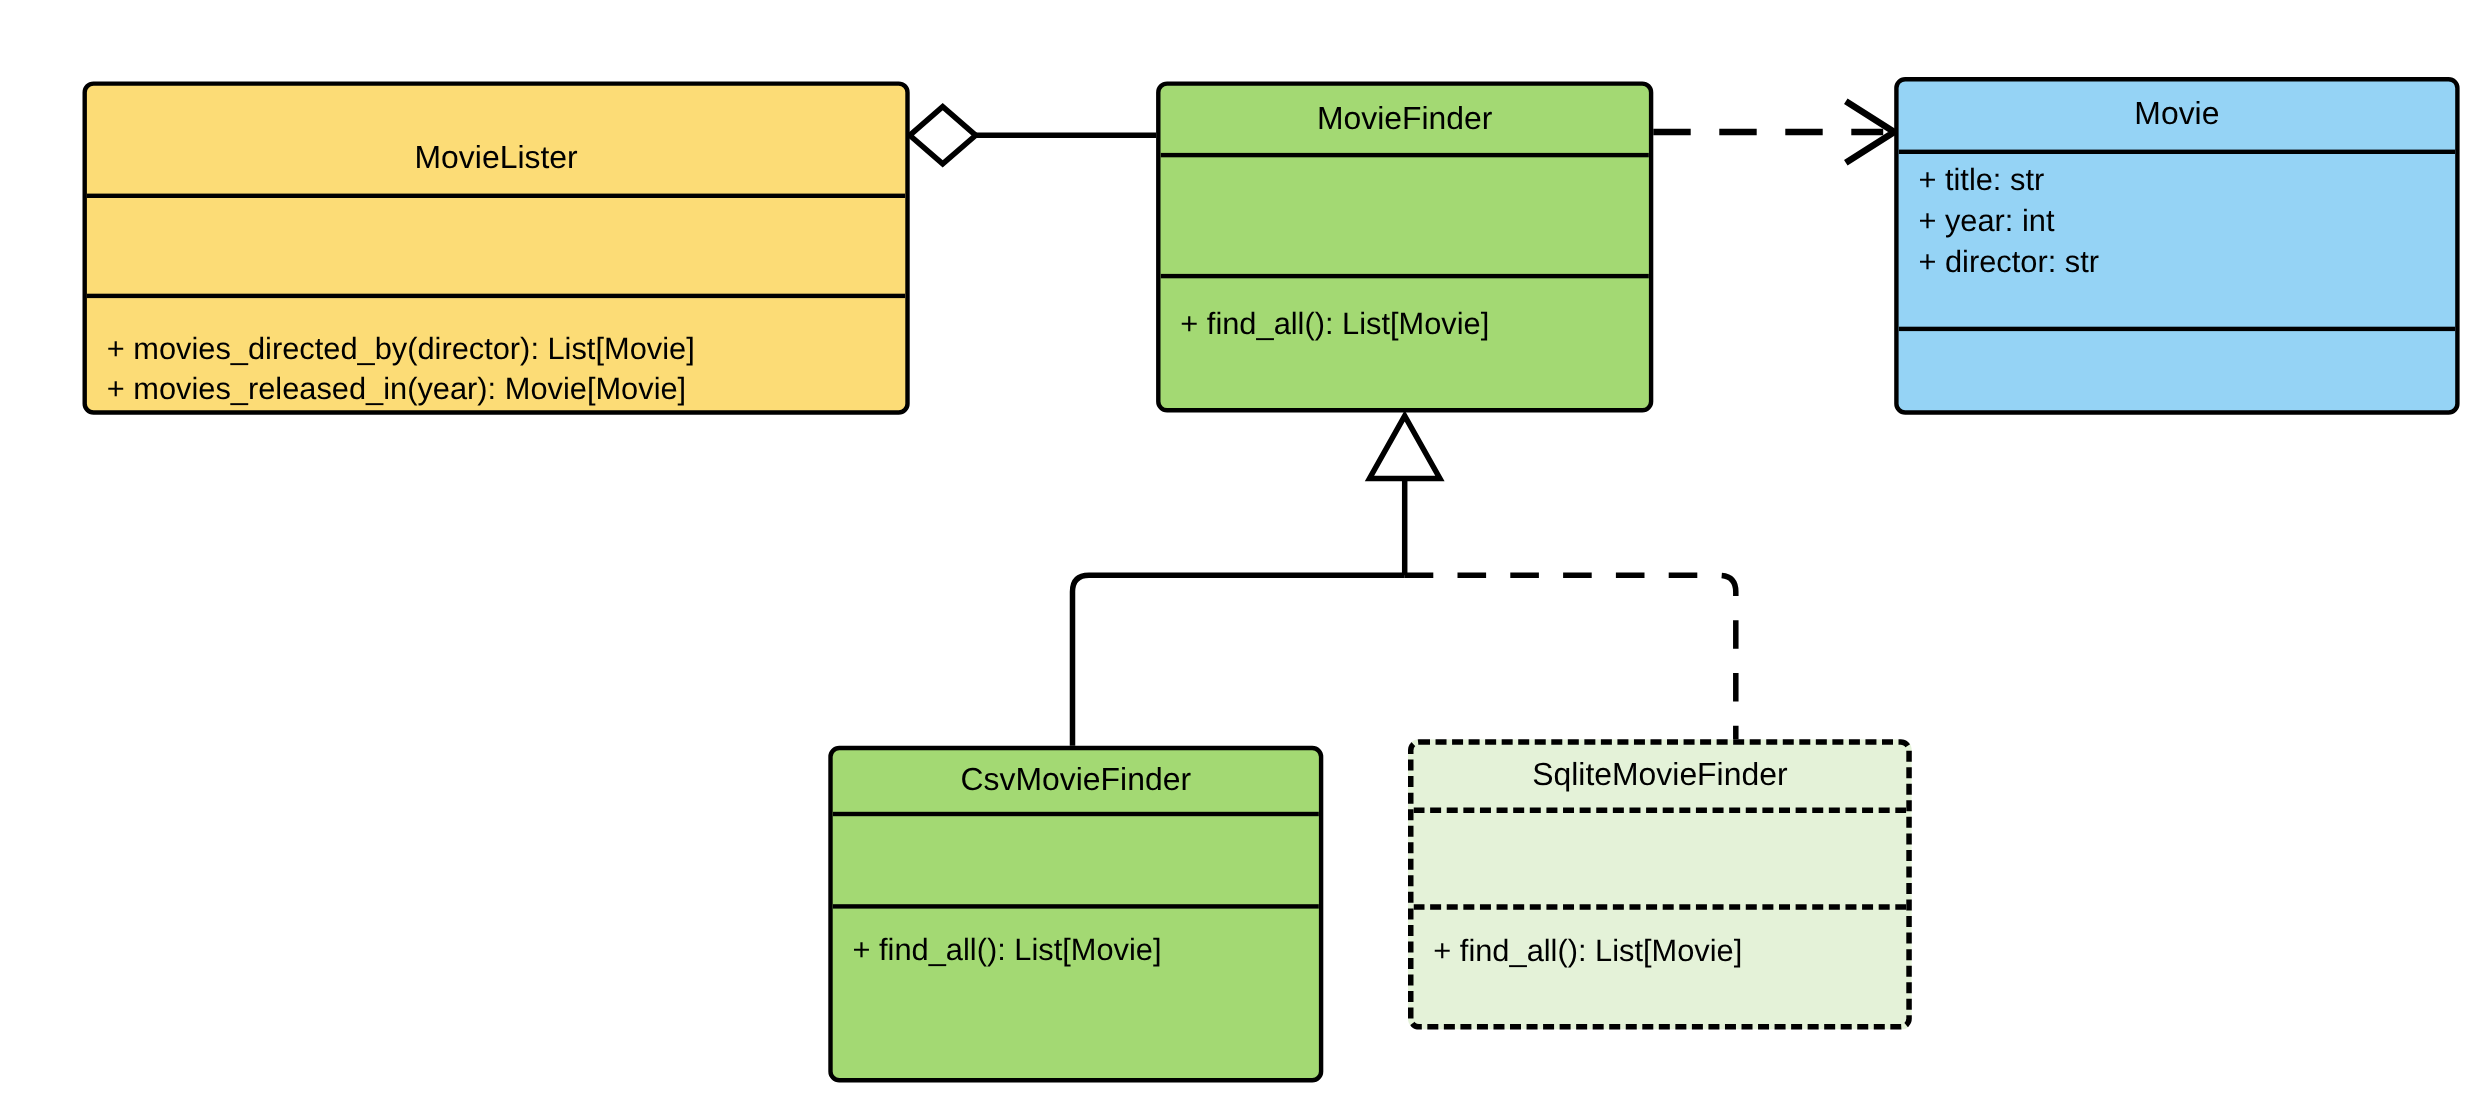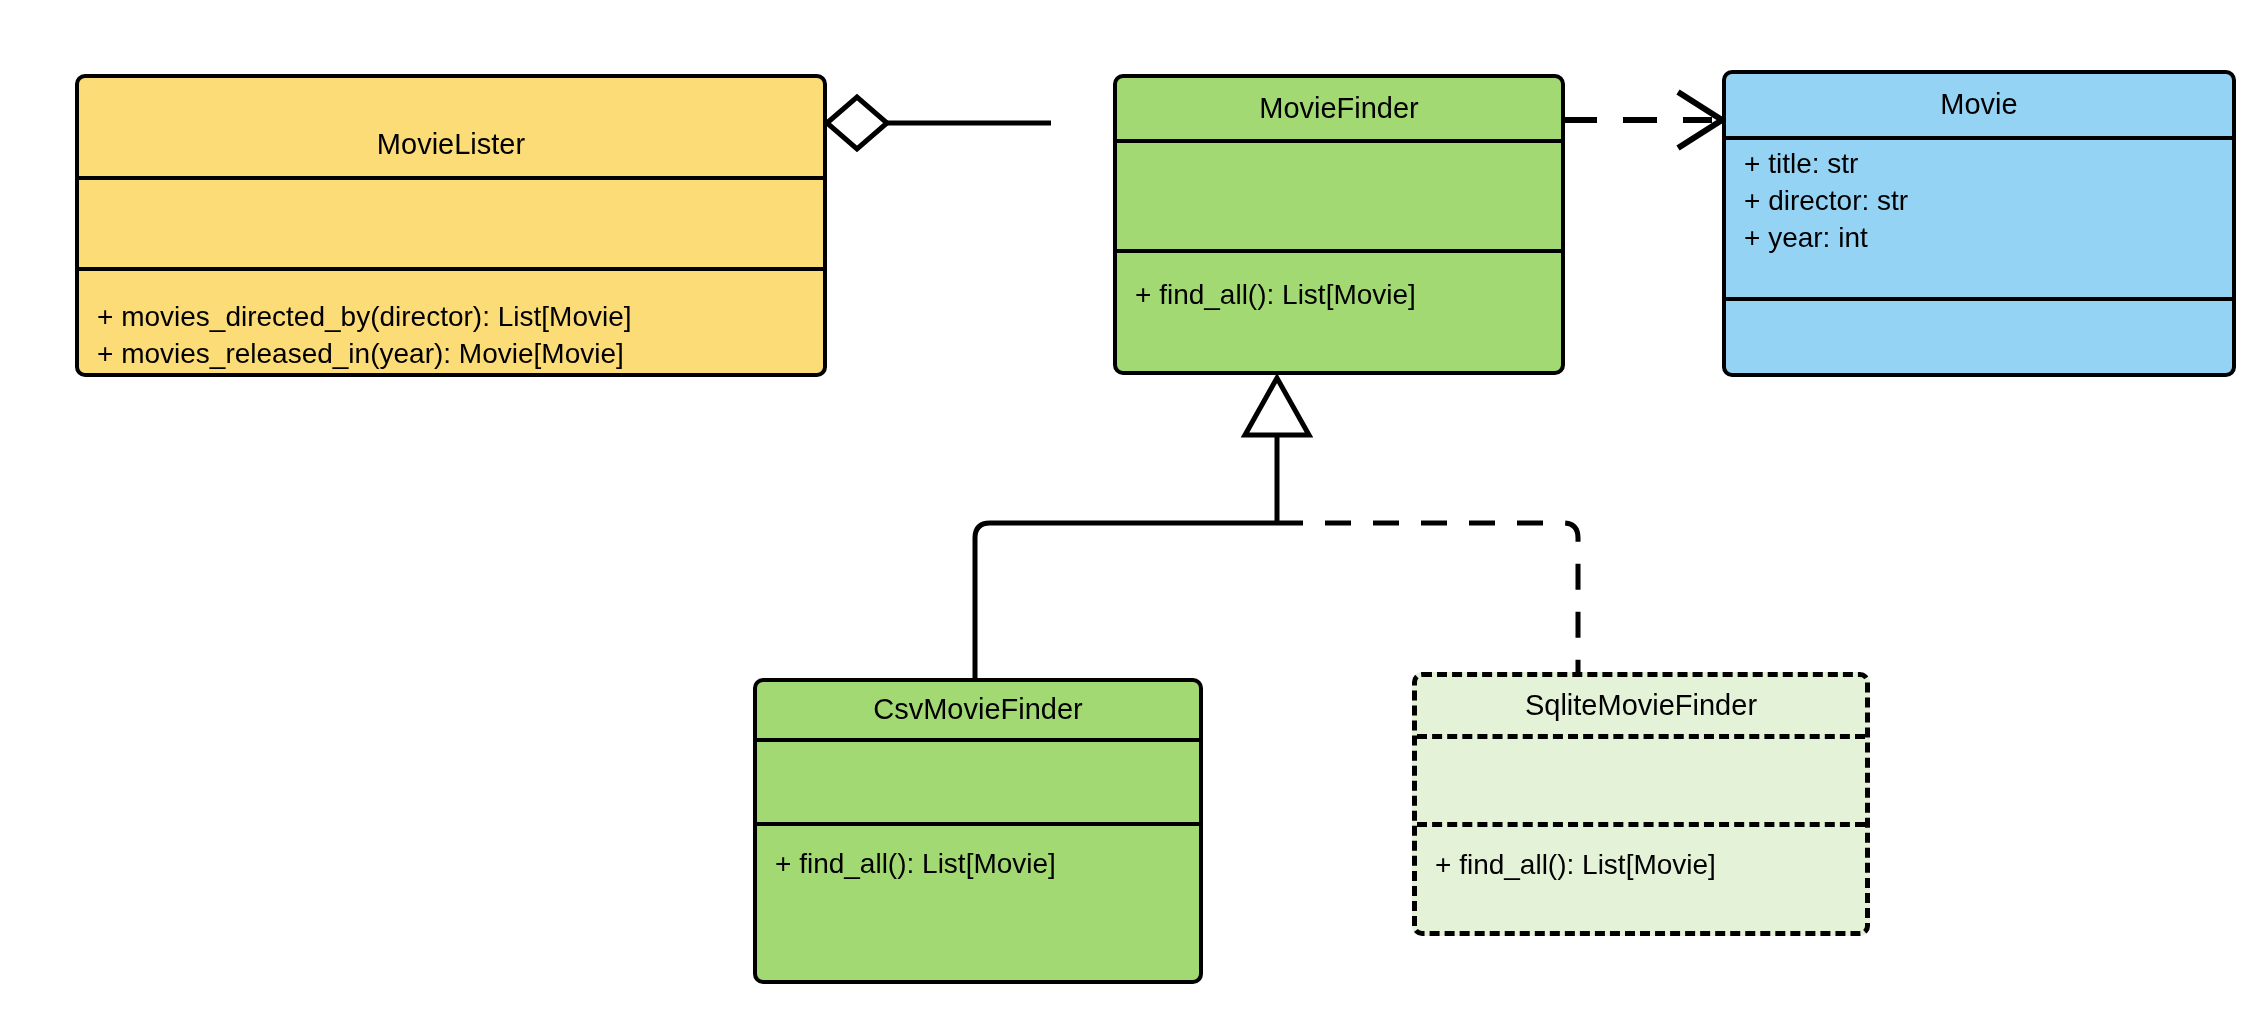--- a/index.html
+++ b/index.html
@@ -85,36 +85,36 @@
     line-height: 1.32;
     white-space: nowrap;
   }
 
   
   #cls-movielister { left: 75px;   top: 74px;  width: 752px; height: 303px; background: #FCDC76; }
   #cls-movielister .name-cmp  { height: 66px; margin-top: 36px; }
   #cls-movielister .attrs-cmp { height: 92px; }
   #cls-movielister .ops-cmp   { flex: 1 1 auto; padding-top: 28px; }
 
-  #cls-moviefinder { left: 1113px; top: 74px;  width: 452px; height: 301px; background: #A3D973; justify-content: flex-end; }
+  #cls-moviefinder { left: 1051px; top: 74px;  width: 452px; height: 301px; background: #A3D973; justify-content: flex-end; }
   #cls-moviefinder .name-cmp  { height: 65px; }
   #cls-moviefinder .attrs-cmp { height: 110px; }
   #cls-moviefinder .ops-cmp   { flex: 1 1 auto; padding-top: 24px; }
 
   #cls-movie { left: 1722px; top: 70px; width: 514px; height: 307px; background: #95D3F5; }
   #cls-movie .name-cmp  { height: 66px; }
   #cls-movie .attrs-cmp { flex: 1 1 auto; padding-top: 6px; }
   #cls-movie .ops-cmp   { height: 72px; }
 
   #cls-csvmoviefinder { left: 753px; top: 678px; width: 450px; height: 306px; background: #A3D973; }
   #cls-csvmoviefinder .name-cmp  { height: 60px; }
   #cls-csvmoviefinder .attrs-cmp { height: 84px; }
   #cls-csvmoviefinder .ops-cmp   { flex: 1 1 auto; padding-top: 20px; }
 
-  #cls-sqlitemoviefinder { left: 1412px; top: 672px; width: 458px; height: 264px; background: #E4F2D8; }
+  #cls-sqlitemoviefinder { left: 1280px; top: 672px; width: 458px; height: 264px; background: #E4F2D8; }
   #cls-sqlitemoviefinder .name-cmp  { height: 62px; }
   #cls-sqlitemoviefinder .attrs-cmp { height: 88px; }
   #cls-sqlitemoviefinder .ops-cmp   { flex: 1 1 auto; padding-top: 20px; }
 </style>
 </head>
 <body>
 
 <div id="canvas">
 
   <svg id="edges" viewBox="0 0 2250 1011" xmlns="http://www.w3.org/2000/svg">
@@ -170,22 +170,22 @@
       <div class="member">+ find_all(): List[Movie]</div>
     </div>
   </div>
 
   <div class="uml-class" id="cls-movie">
     <div class="compartment name-cmp">
       <div class="class-name">Movie</div>
     </div>
     <div class="compartment attrs-cmp">
       <div class="member">+ title: str</div>
+      <div class="member">+ year: int</div>
       <div class="member">+ director: str</div>
-      <div class="member">+ year: int</div>
     </div>
     <div class="compartment ops-cmp">
     </div>
   </div>
 
   <div class="uml-class" id="cls-csvmoviefinder">
     <div class="compartment name-cmp">
       <div class="class-name">CsvMovieFinder</div>
     </div>
     <div class="compartment attrs-cmp">

